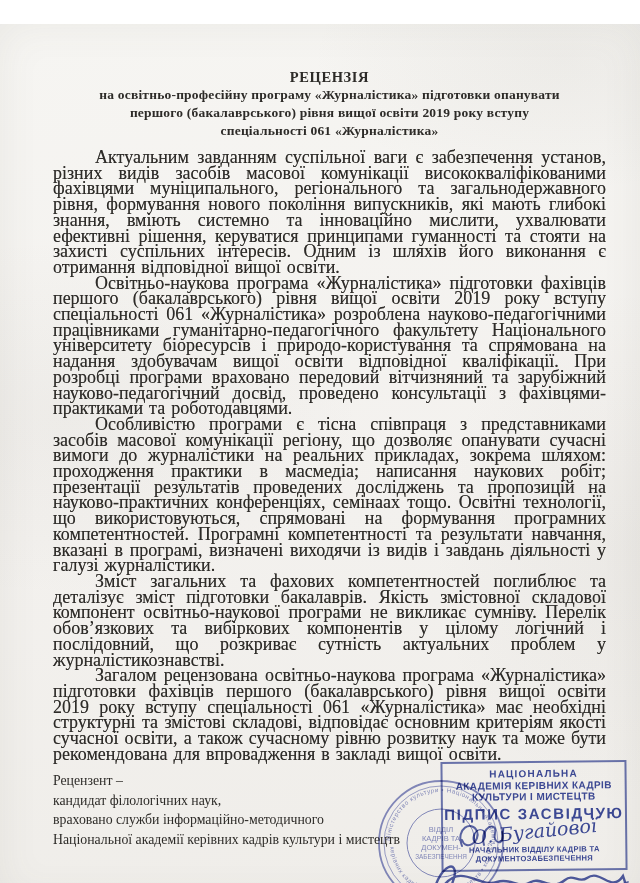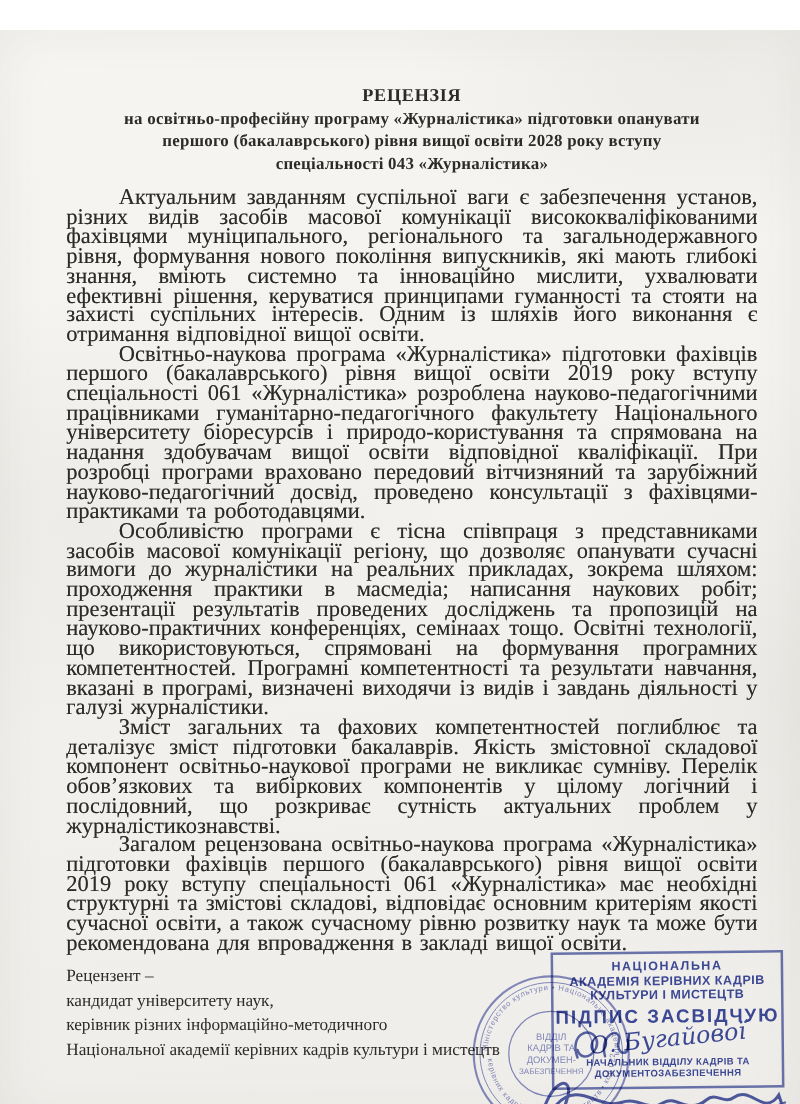--- a/index.html
+++ b/index.html
@@ -64,37 +64,37 @@
 </style>
 </head>
 <body>
 
 <div class="page">
 
   <div class="doc">
     <div class="title-block">
       <div class="title-line main">РЕЦЕНЗІЯ</div>
       <div class="title-line">на освітньо-професійну програму «Журналістика» підготовки опанувати</div>
-      <div class="title-line">першого (бакалаврського) рівня вищої освіти 2028 року вступу</div>
-      <div class="title-line">спеціальності 043 «Журналістика»</div>
+      <div class="title-line">першого (бакалаврського) рівня вищої освіти 2019 року вступу</div>
+      <div class="title-line">спеціальності 061 «Журналістика»</div>
     </div>
 
     <div class="body-text">
       <p>Актуальним завданням суспільної ваги є забезпечення установ, різних видів засобів масової комунікації висококваліфікованими фахівцями муніципального, регіонального та загальнодержавного рівня, формування нового покоління випускників, які мають глибокі знання, вміють системно та інноваційно мислити, ухвалювати ефективні рішення, керуватися принципами гуманності та стояти на захисті суспільних інтересів. Одним із шляхів його виконання є отримання відповідної вищої освіти.</p>
       <p>Освітньо-наукова програма «Журналістика» підготовки фахівців першого (бакалаврського) рівня вищої освіти 2019 року вступу спеціальності 061 «Журналістика» розроблена науково-педагогічними працівниками гуманітарно-педагогічного факультету Національного університету біоресурсів і природо-користування та спрямована на надання здобувачам вищої освіти відповідної кваліфікації. При розробці програми враховано передовий вітчизняний та зарубіжний науково-педагогічний досвід, проведено консультації з фахівцями-практиками та роботодавцями.</p>
       <p>Особливістю програми є тісна співпраця з представниками засобів масової комунікації регіону, що дозволяє опанувати сучасні вимоги до журналістики на реальних прикладах, зокрема шляхом: проходження практики в масмедіа; написання наукових робіт; презентації результатів проведених досліджень та пропозицій на науково-практичних конференціях, семінаах тощо. Освітні технології, що використовуються, спрямовані на формування програмних компетентностей. Програмні компетентності та результати навчання, вказані в програмі, визначені виходячи із видів і завдань діяльності у галузі журналістики.</p>
       <p>Зміст загальних та фахових компетентностей поглиблює та деталізує зміст підготовки бакалаврів. Якість змістовної складової компонент освітньо-наукової програми не викликає сумніву. Перелік обов’язкових та вибіркових компонентів у цілому логічний і послідовний, що розкриває сутність актуальних проблем у журналістикознавстві.</p>
       <p>Загалом рецензована освітньо-наукова програма «Журналістика» підготовки фахівців першого (бакалаврського) рівня вищої освіти 2019 року вступу спеціальності 061 «Журналістика» має необхідні структурні та змістові складові, відповідає основним критеріям якості сучасної освіти, а також сучасному рівню розвитку наук та може бути рекомендована для впровадження в закладі вищої освіти.</p>
     </div>
   </div>
 
   <div class="reviewer">
     <div>Рецензент –</div>
-    <div>кандидат університету наук,</div>
-    <div>керівник різних інформаційно-методичного</div>
+    <div>кандидат філологічних наук,</div>
+    <div>враховано служби інформаційно-методичного</div>
     <div>Національної академії керівних кадрів культури і мистецтв</div>
   </div>
 
   <svg class="seal-round" width="134" height="134" viewBox="0 0 134 134">
     <defs>
       <path id="arcTop" d="M 16,67 A 51,51 0 1 1 118,67"></path>
       <path id="arcBottom" d="M 16,67 A 51,51 0 0 0 118,67"></path>
     </defs>
     <circle cx="67" cy="67" r="62" fill="none" stroke="#5a64b2" stroke-width="1.8"></circle>
     <circle cx="67" cy="67" r="57" fill="none" stroke="#5a64b2" stroke-width="0.8"></circle>

